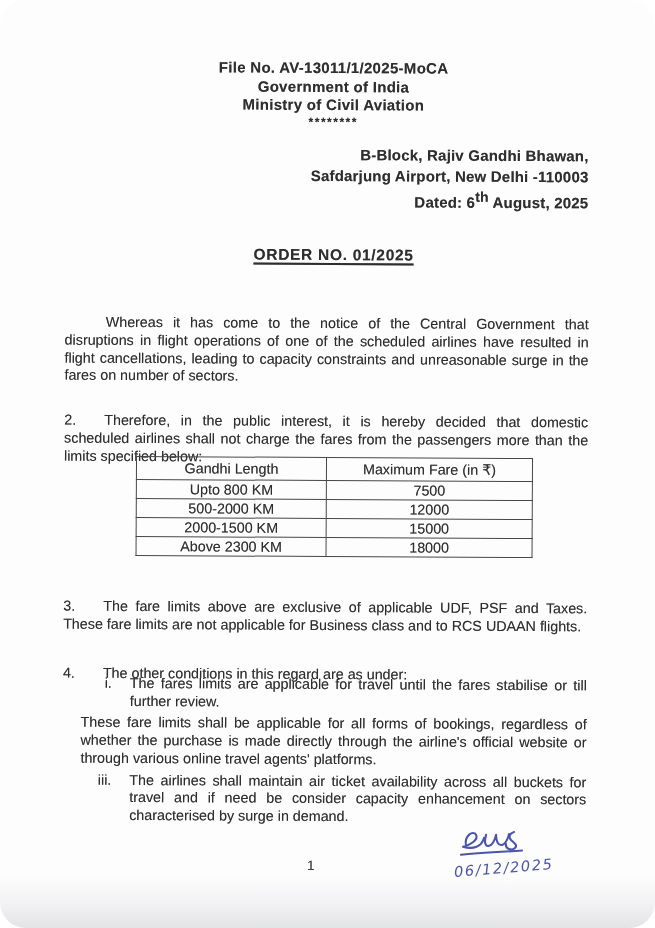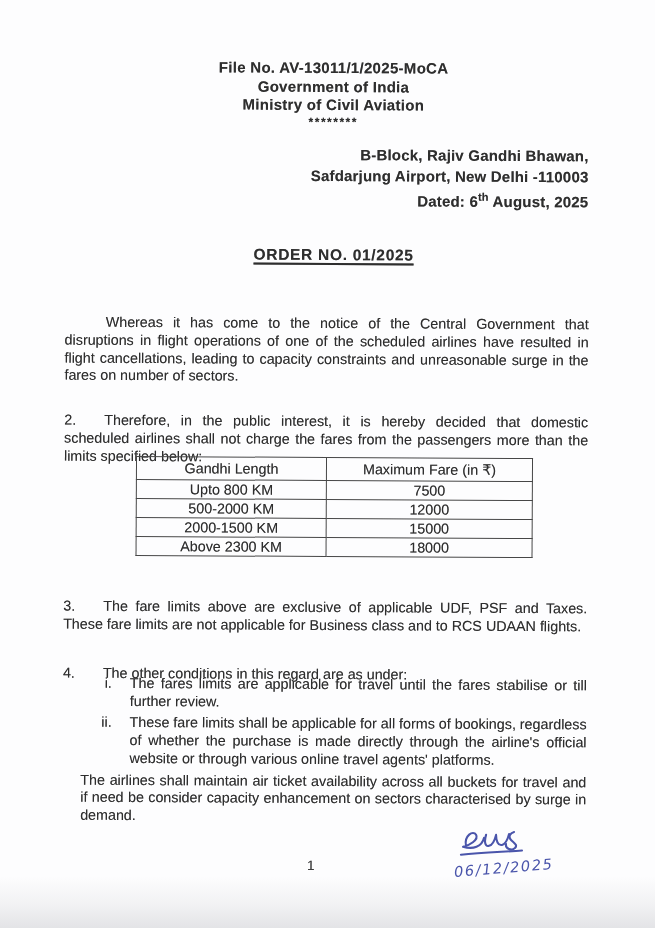--- a/index.html
+++ b/index.html
@@ -5,20 +5,21 @@
   html,body { margin:0; padding:0; }
   body {
     width:655px; height:928px;
     font-family:"Liberation Sans","DejaVu Sans",sans-serif;
     background:#ffffff;
   }
   .page {
     position:relative; width:655px; height:928px;
     background:#fdfdfe; overflow:hidden;
     color:#2e2e2e;
+    border-radius:26px;
   }
   
   .page::after {
     content:""; position:absolute; left:0; right:0; bottom:0; height:52px;
     background:linear-gradient(to bottom, rgba(140,142,150,0) 0%, rgba(140,142,150,0.10) 55%, rgba(135,137,146,0.22) 100%);
     pointer-events:none;
   }
   .scan-content {
     position:absolute; inset:0;
     transform:rotate(0.3deg); transform-origin:50% 50%;
@@ -30,21 +31,21 @@
     text-align:center; font-weight:bold;
     font-size:15px; line-height:18.6px; letter-spacing:0.3px;
   }
   .header-separator { font-size:12px; line-height:15px; letter-spacing:1.5px; }
 
   .address-block {
     position:absolute; top:145px; right:68px;
     text-align:right; font-weight:bold;
     font-size:15px; line-height:20.6px; letter-spacing:0.2px;
   }
-  .address-block sup { font-size:11px; }
+  .address-block sup { font-size:14px; }
 
   .order-title {
     position:absolute; top:246px; left:0; right:-10px;
     text-align:center; font-size:15.5px; font-weight:bold; letter-spacing:0.7px;
     text-decoration:underline; text-underline-offset:3px; text-decoration-thickness:1.6px;
   }
 
   .body-text {
     position:absolute; left:64px; width:524px;
     font-size:14.3px; line-height:17.7px; text-align:justify;
@@ -146,24 +147,24 @@
     <p class="body-text para3"><span class="pnum">3.</span><span>The fare limits above are exclusive of applicable UDF, PSF and Taxes. These fare limits are not applicable for Business class and to RCS UDAAN flights.</span></p>
 
     <p class="body-text para4"><span class="pnum">4.</span><span>The other conditions in this regard are as under:</span></p>
 
     <div class="conditions">
       <div class="cond">
         <span class="cond-num">i.</span>
         <span class="cond-text">The fares limits are applicable for travel until the fares stabilise or till further review.</span>
       </div>
       <div class="cond">
-        <span class="cond-num">ii.</span>
         <span class="cond-text">These fare limits shall be applicable for all forms of bookings, regardless of whether the purchase is made directly through the airline's official website or through various online travel agents' platforms.</span>
       </div>
       <div class="cond">
+        <span class="cond-num">iii.</span>
         <span class="cond-text">The airlines shall maintain air ticket availability across all buckets for travel and if need be consider capacity enhancement on sectors characterised by surge in demand.</span>
       </div>
     </div>
 
     <div class="signature">
       <svg width="120" height="34" viewBox="0 0 120 34">
         <g fill="none" stroke="#4a55ab" stroke-width="2.1" stroke-linecap="round" stroke-linejoin="round">
           <path d="M16 21 C14 11 23 5 26 10 C29 15 19 21 13 22 C23 25 32 22 34 13"></path>
           <path d="M36 10 C34 17 35 22 39 21 C43 20 45 14 46 10 C46 16 48 21 52 20 C56 19 58 13 59 9"></path>
           <path d="M64 7 C60 8 58 12 61 15 C64 18 68 20 65 23 C62 26 55 24 56 19"></path>

